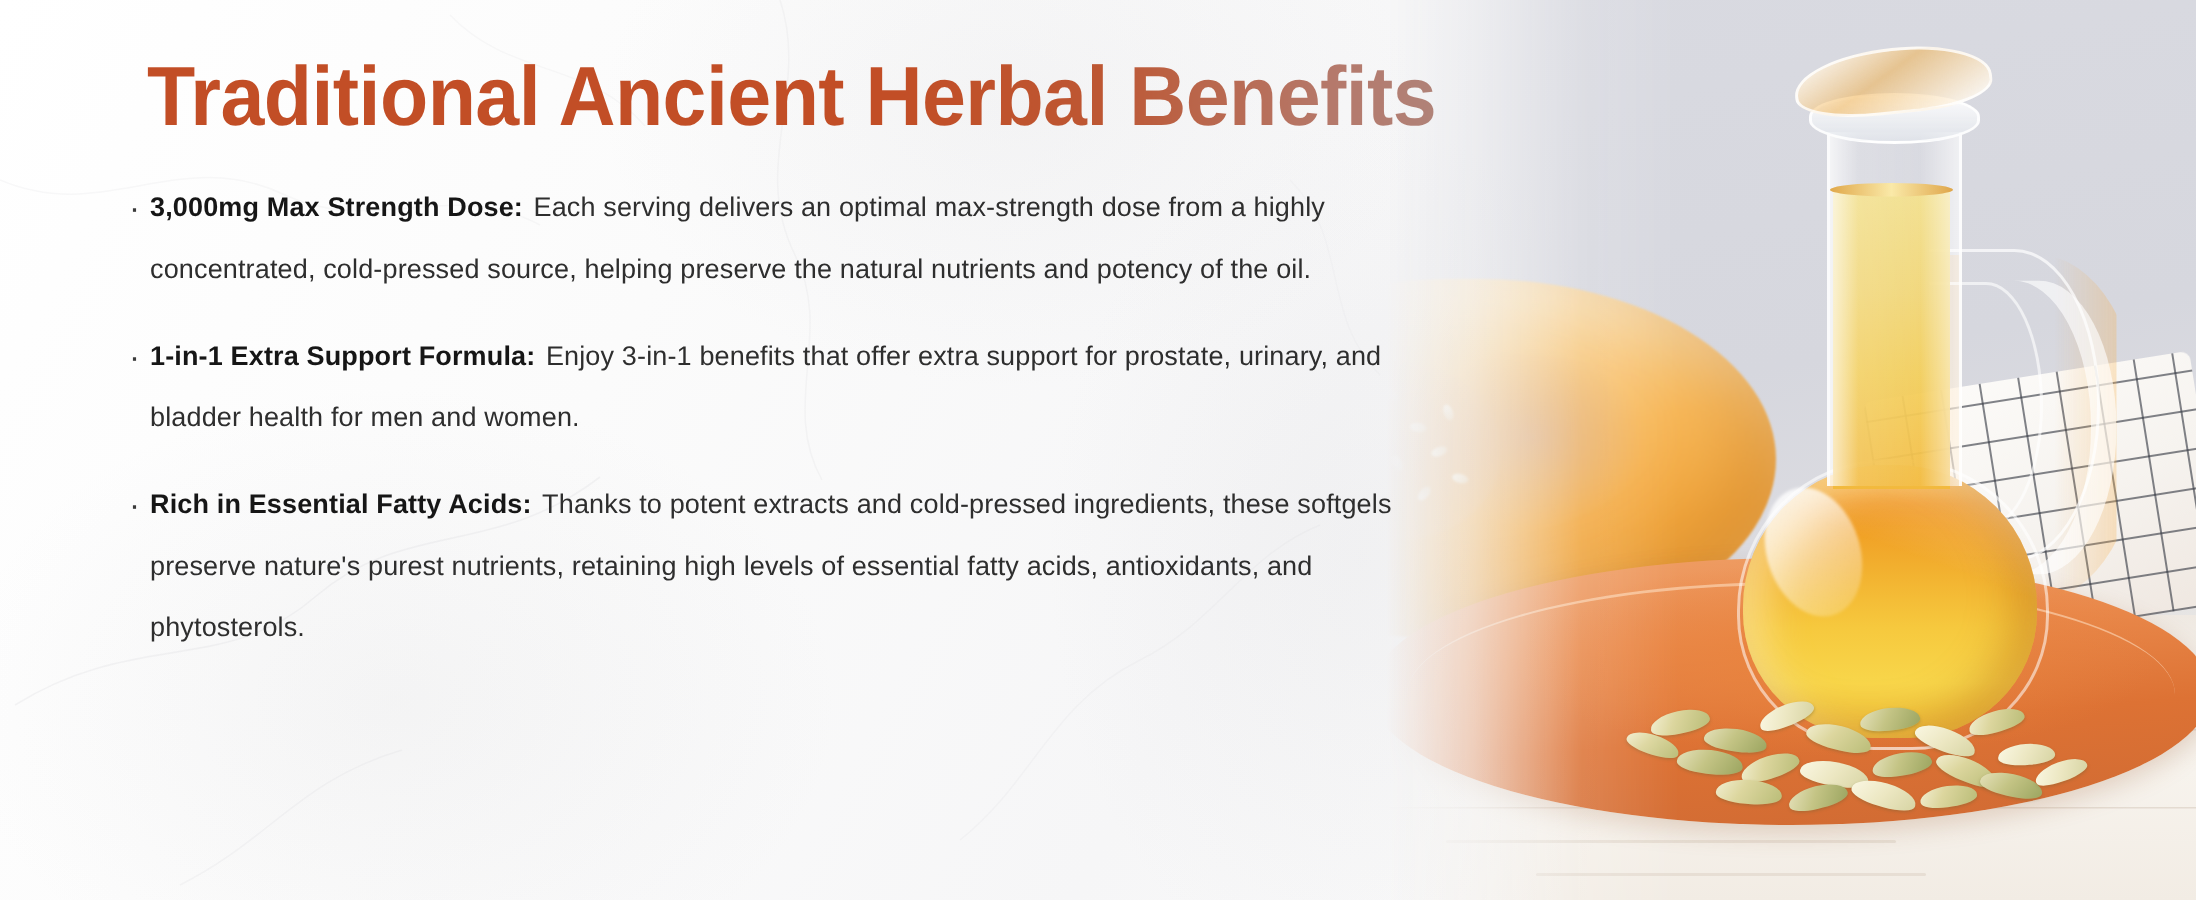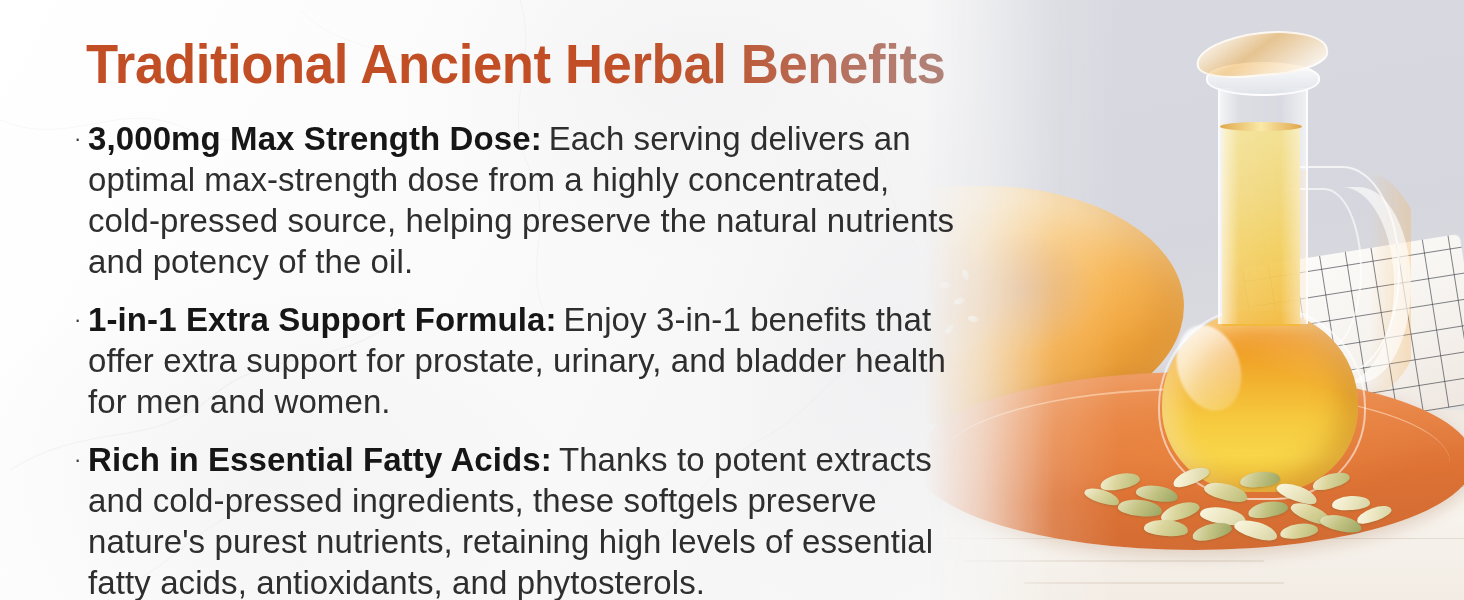--- a/index.html
+++ b/index.html
@@ -105,38 +105,38 @@
   .handle-in{position:absolute;left:152px;top:170px;width:74px;height:160px;
     border:2px solid rgba(255,255,255,.62);border-left:none;border-radius:0 58% 58% 0;}
   
   .seed{position:absolute;border-radius:52% 52% 48% 48%/ 60% 60% 40% 40%;
     background:linear-gradient(120deg,#f3efd2 0%,#dcd69e 40%,#b9bc77 100%);
     box-shadow:0 1px 2px rgba(110,96,52,.35);}
   .seed.d{background:linear-gradient(120deg,#e6e2bc 0%,#c4c485 45%,#9aa45f 100%);}
   .seed.l{background:linear-gradient(120deg,#fbf8e4 0%,#ece7c2 50%,#d6d3a2 100%);}
 
   
-  .content{position:absolute;left:0;top:0;width:1000px;height:472px;}
+  .content{position:absolute;left:12px;top:0;width:1000px;height:472px;}
   .title{
     position:absolute;left:86px;top:33px;
     font-family:"Liberation Sans Narrow","Liberation Sans",sans-serif;
     font-weight:700;font-size:56px;letter-spacing:-.4px;line-height:1.1;
     white-space:nowrap;
     background:linear-gradient(90deg,#c24e26 0%,#c24e26 58%,#bd5733 74%,#b5796b 92%,#b08278 100%);
     -webkit-background-clip:text;background-clip:text;color:transparent;
     -webkit-text-fill-color:transparent;
     transform:scaleX(.94);transform-origin:left center;
   }
   .bullets{position:absolute;left:74px;top:118px;width:890px;}
   .bullet{display:flex;align-items:flex-start;margin-bottom:17px;}
   .dot{flex:0 0 auto;width:14px;color:#3a3a3a;font-size:22px;line-height:41px;
     text-align:left;}
   .btext{flex:1 1 auto;
     font-family:"Liberation Sans Narrow","Liberation Sans",sans-serif;
-    font-size:33px;line-height:41px;color:#2e2e2e;letter-spacing:.1px;}
+    font-size:18px;line-height:41px;color:#2e2e2e;letter-spacing:.1px;}
   .lead{font-weight:700;color:#161616;}
   .gap{display:inline-block;width:7px;}
 </style>
 </head>
 <body>
 
 <div class="banner">
 
   <svg class="veins" viewBox="0 0 1464 600" preserveAspectRatio="none">
     <path d="M10,470 C90,420 150,450 210,398 C270,346 330,372 400,318" fill="none" stroke="#c9c9cd" stroke-width="1.1" opacity=".35"></path>

